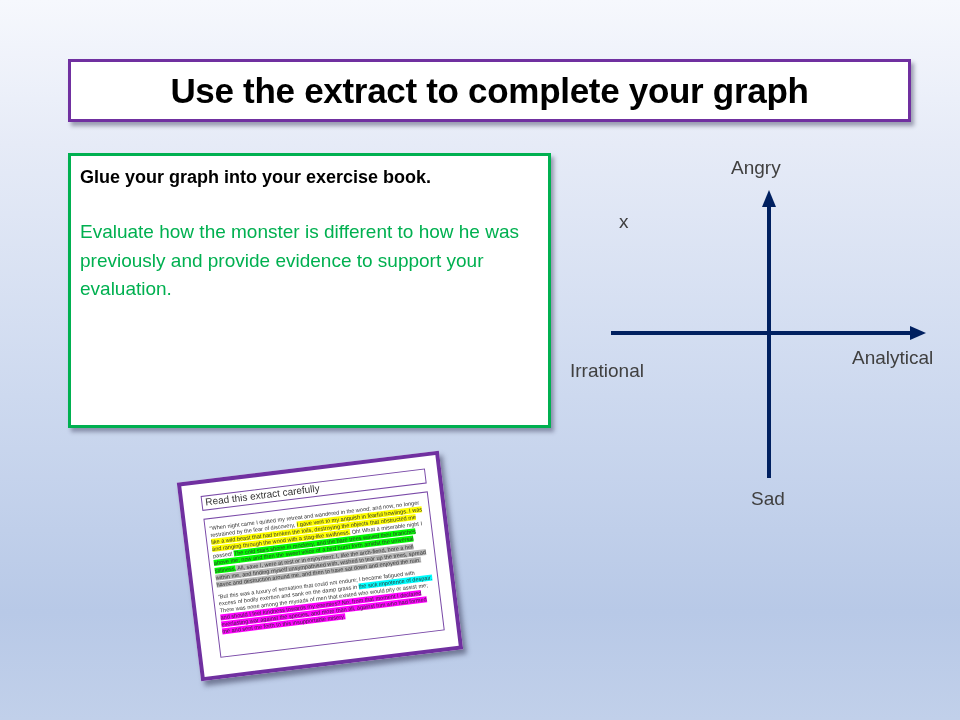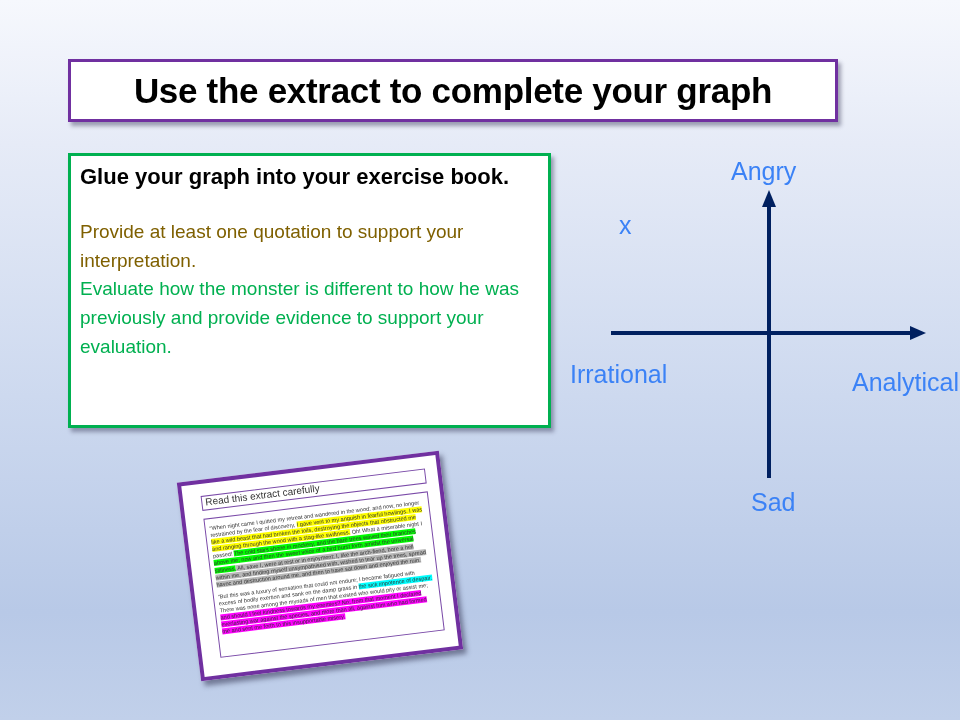--- a/index.html
+++ b/index.html
@@ -4,21 +4,21 @@
   <style>
     * { margin: 0; padding: 0; box-sizing: border-box; }
     html, body { width: 960px; height: 720px; overflow: hidden; }
     body {
       position: relative;
       font-family: "Liberation Sans", "DejaVu Sans", sans-serif;
       background: linear-gradient(180deg, #f6f8fd 0%, #e6ebf7 20%, #cdd9ef 55%, #b8c9e7 85%, #c1d0ea 100%);
     }
     .title-box {
       position: absolute;
-      left: 68px; top: 59px; width: 770px; height: 63px;
+      left: 68px; top: 59px; width: 843px; height: 63px;
       background: #ffffff;
       border: 3px solid #7030a0;
       box-shadow: 3px 4px 4px rgba(60,60,90,0.45);
       display: flex; align-items: center; justify-content: center;
     }
     .title-text {
       font-family: "Liberation Sans", sans-serif;
       font-weight: bold;
       font-size: 35px;
       color: #000;
@@ -30,32 +30,32 @@
       background: #ffffff;
       border: 3px solid #00b050;
       box-shadow: 3px 4px 4px rgba(60,60,90,0.45);
       padding: 8px 8px 0 9px;
       font-size: 19px;
       line-height: 28.7px;
     }
     .instr-heading {
       font-weight: bold;
       color: #000;
-      font-size: 22px;
+      font-size: 18px;
       line-height: 26px;
       margin-bottom: 28px;
     }
     .instr-red { color: #ff0000; }
     .instr-brown { color: #7f6000; }
     .instr-green { color: #00b050; }
 
     .graph-label {
       position: absolute;
-      font-size: 25px;
-      color: #3b82f6;
+      font-size: 19px;
+      color: #404040;
       white-space: nowrap;
     }
     .axis-svg { position: absolute; left: 0; top: 0; }
 
     .extract-card {
       position: absolute;
       left: 188px; top: 466px; width: 264px; height: 200px;
       background: #ffffff;
       border: 4px solid #7030a0;
       transform: rotate(-7deg);
@@ -92,34 +92,33 @@
   </style>
 </head>
 <body>
 
 <div class="title-box">
   <span class="title-text">Use the extract to complete your graph</span>
 </div>
 
 <div class="instr-box">
   <div class="instr-heading">Glue your graph into your exercise book.</div>
-  <div class="instr-brown">Provide at least one quotation to support your interpretation.</div>
   <div class="instr-green">Evaluate how the monster is different to how he was previously and provide evidence to support your evaluation.</div>
 </div>
 
 <svg class="axis-svg" width="960" height="720">
   <line x1="769" y1="478" x2="769" y2="206" stroke="#002060" stroke-width="4"></line>
   <polygon points="769,190 762,207 776,207" fill="#002060"></polygon>
   <line x1="611" y1="333" x2="912" y2="333" stroke="#002060" stroke-width="4"></line>
   <polygon points="926,333 910,326 910,340" fill="#002060"></polygon>
 </svg>
 
 <span class="graph-label" style="left:731px; top:157px;">Angry</span>
 <span class="graph-label" style="left:570px; top:360px;">Irrational</span>
-<span class="graph-label" style="left:852px; top:368px;">Analytical</span>
+<span class="graph-label" style="left:852px; top:347px;">Analytical</span>
 <span class="graph-label" style="left:751px; top:488px;">Sad</span>
 <span class="graph-label" style="left:619px; top:211px;">x</span>
 
 <div class="extract-card">
   <div class="extract-title-box">Read this extract carefully</div>
   <div class="extract-body-box">
     <div class="extract-para">
       <span>“When night came I quitted my retreat and wandered in the wood; and now, no longer restrained by the fear of discovery, </span><span class="hl-yellow">I gave vent to my anguish in fearful howlings. I was like a wild beast that had broken the toils, destroying the objects that obstructed me and ranging through the wood with a stag-like swiftness.</span><span> Oh! What a miserable night I passed! </span><span class="hl-green">The cold stars shone in mockery, and the bare trees waved their branches above me; now and then the sweet voice of a bird burst forth amidst the universal stillness.</span><span class="hl-grey"> All, save I, were at rest or in enjoyment; I, like the arch-fiend, bore a hell within me, and finding myself unsympathised with, wished to tear up the trees, spread havoc and destruction around me, and then to have sat down and enjoyed the ruin.</span>
     </div>
     <div class="extract-para">

